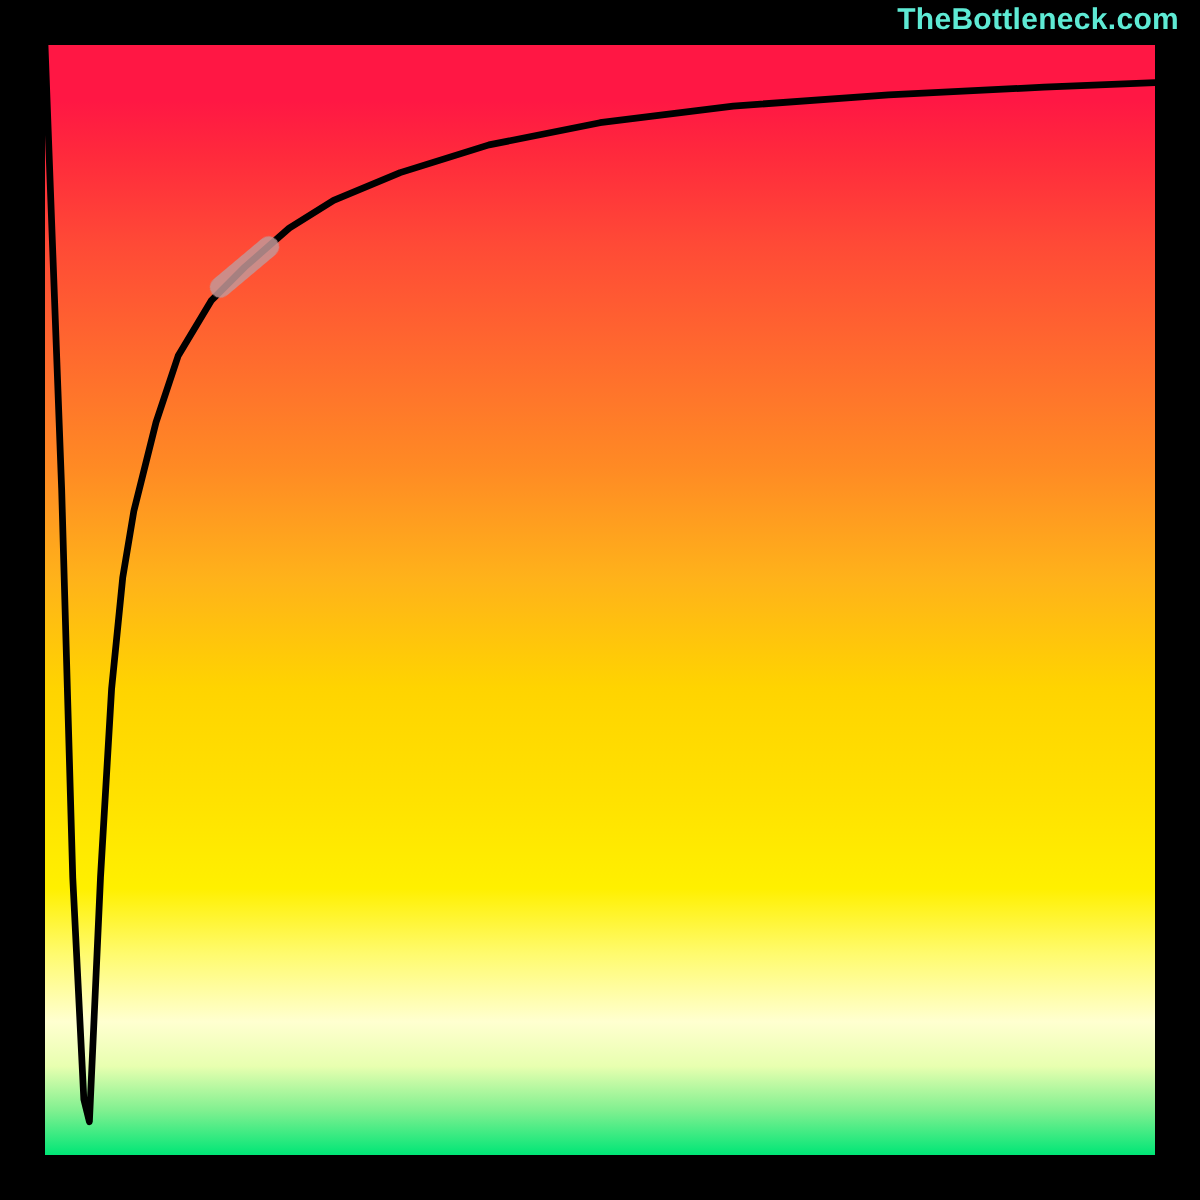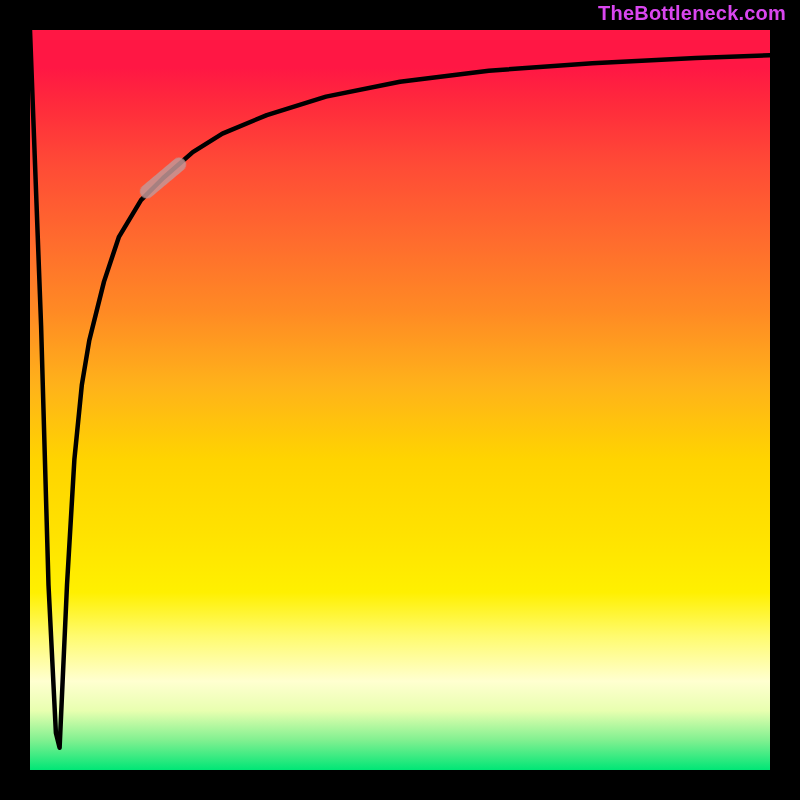--- a/index.html
+++ b/index.html
@@ -14,21 +14,21 @@
   .frame {
     position: relative;
     width: 800px;
     height: 800px;
     background: #000;
   }
   .watermark {
     position: absolute;
     top: 2px;
     right: 14px;
-    color: #d946ef;
+    color: #5eead4;
     font-size: 20px;
     font-weight: 600;
     letter-spacing: 0.2px;
     z-index: 10;
   }
   .plot-area {
     position: absolute;
     left: 30px;
     top: 30px;
     width: 740px;

